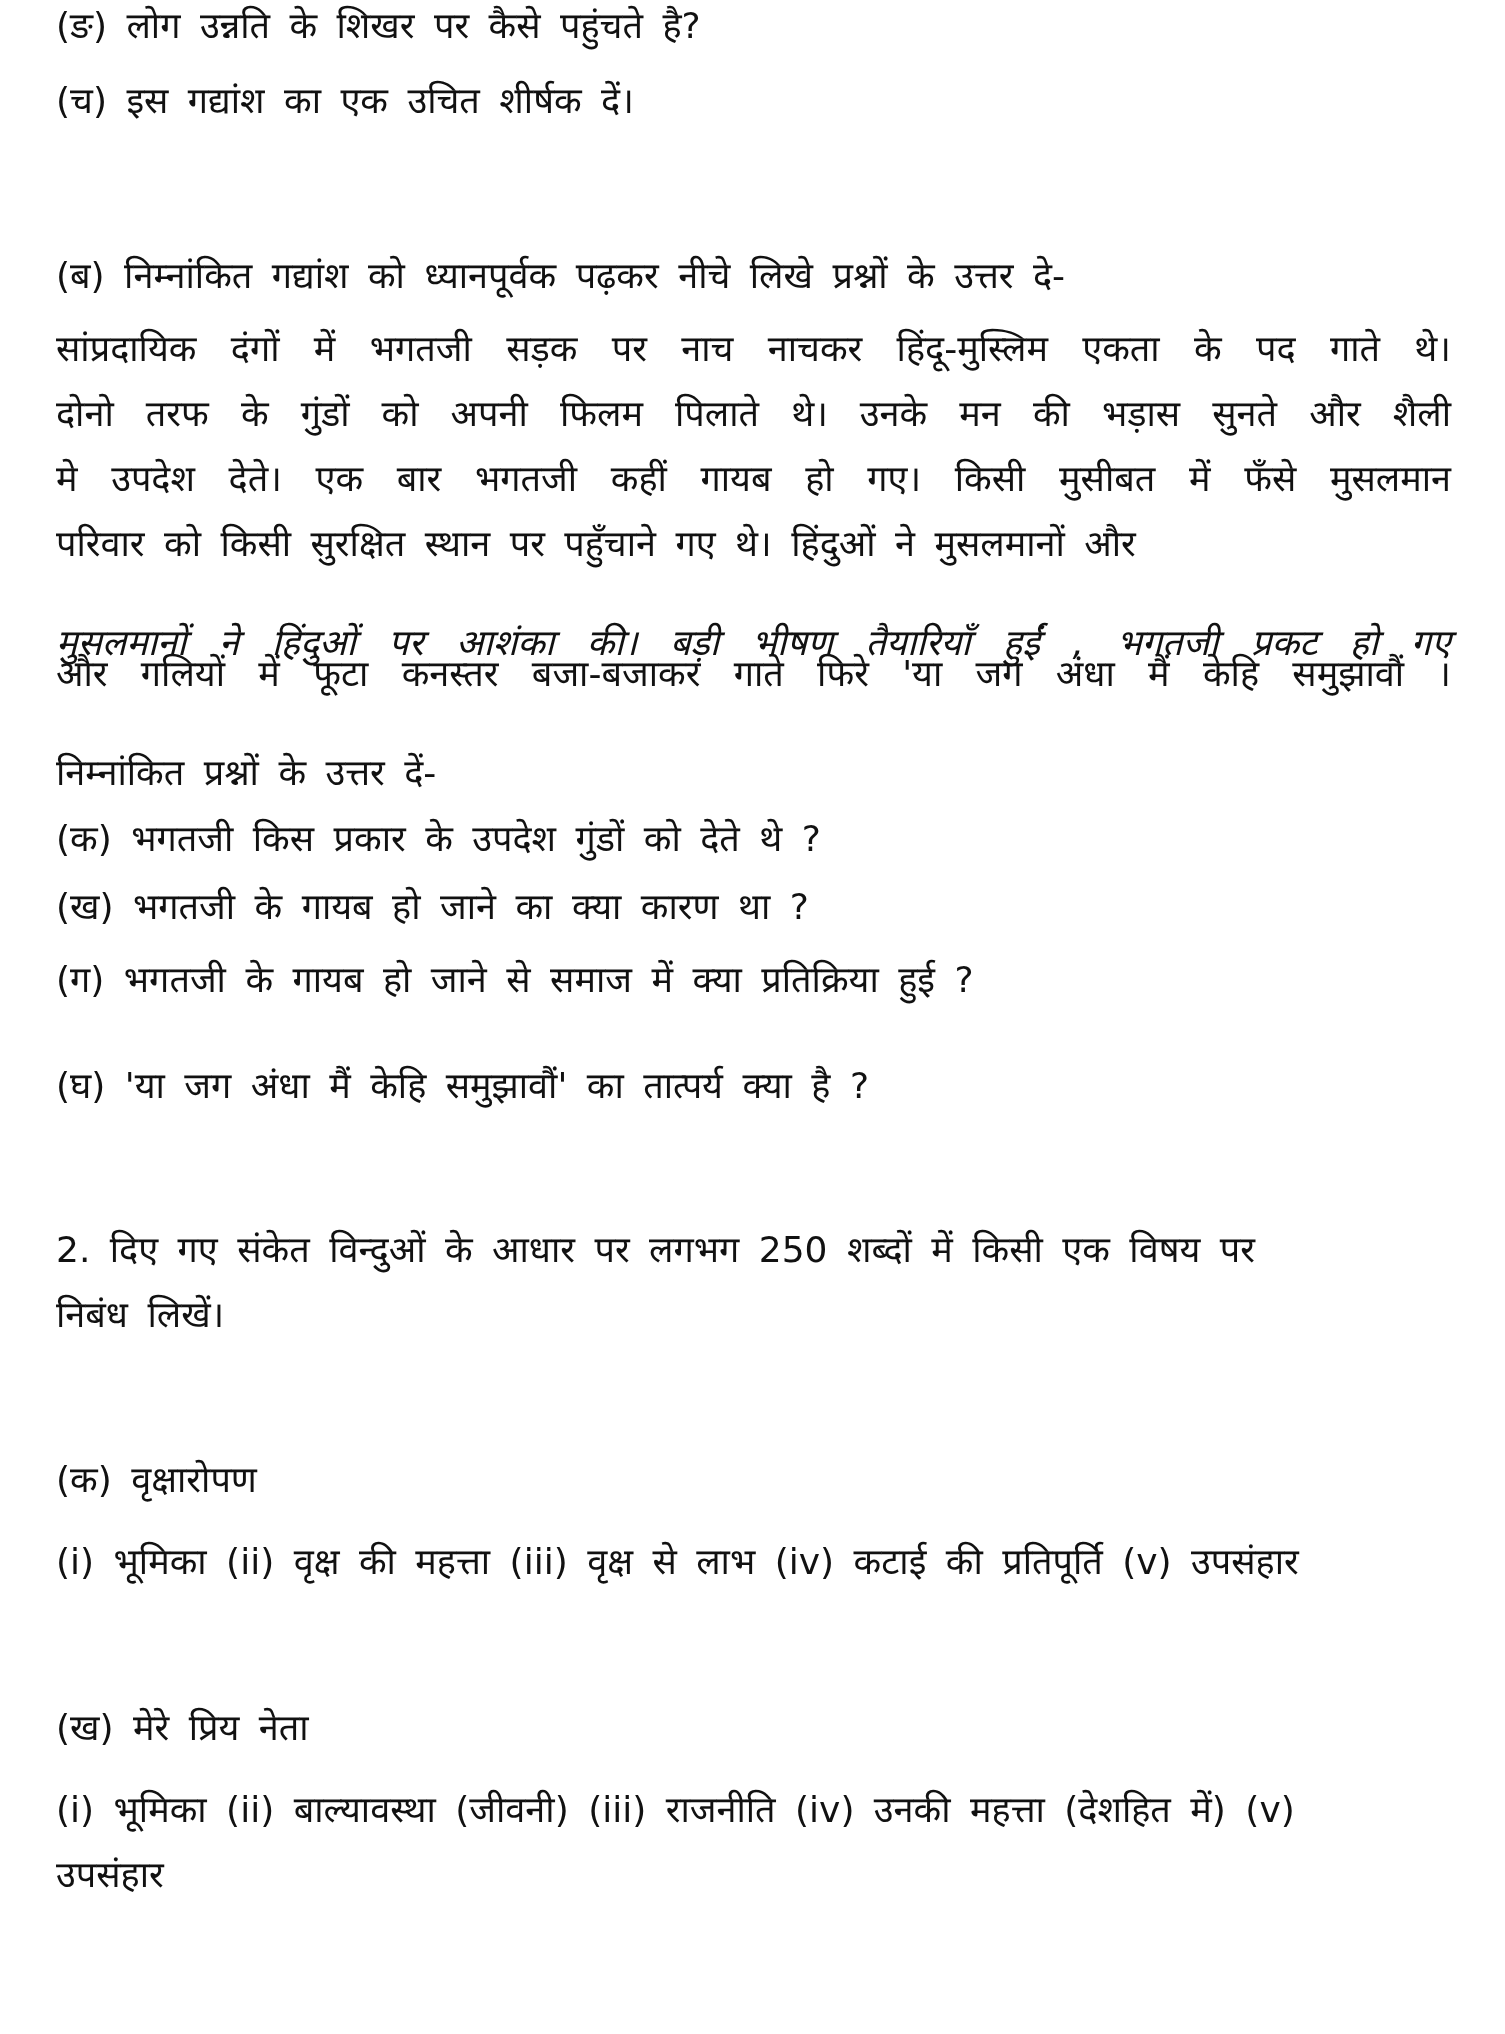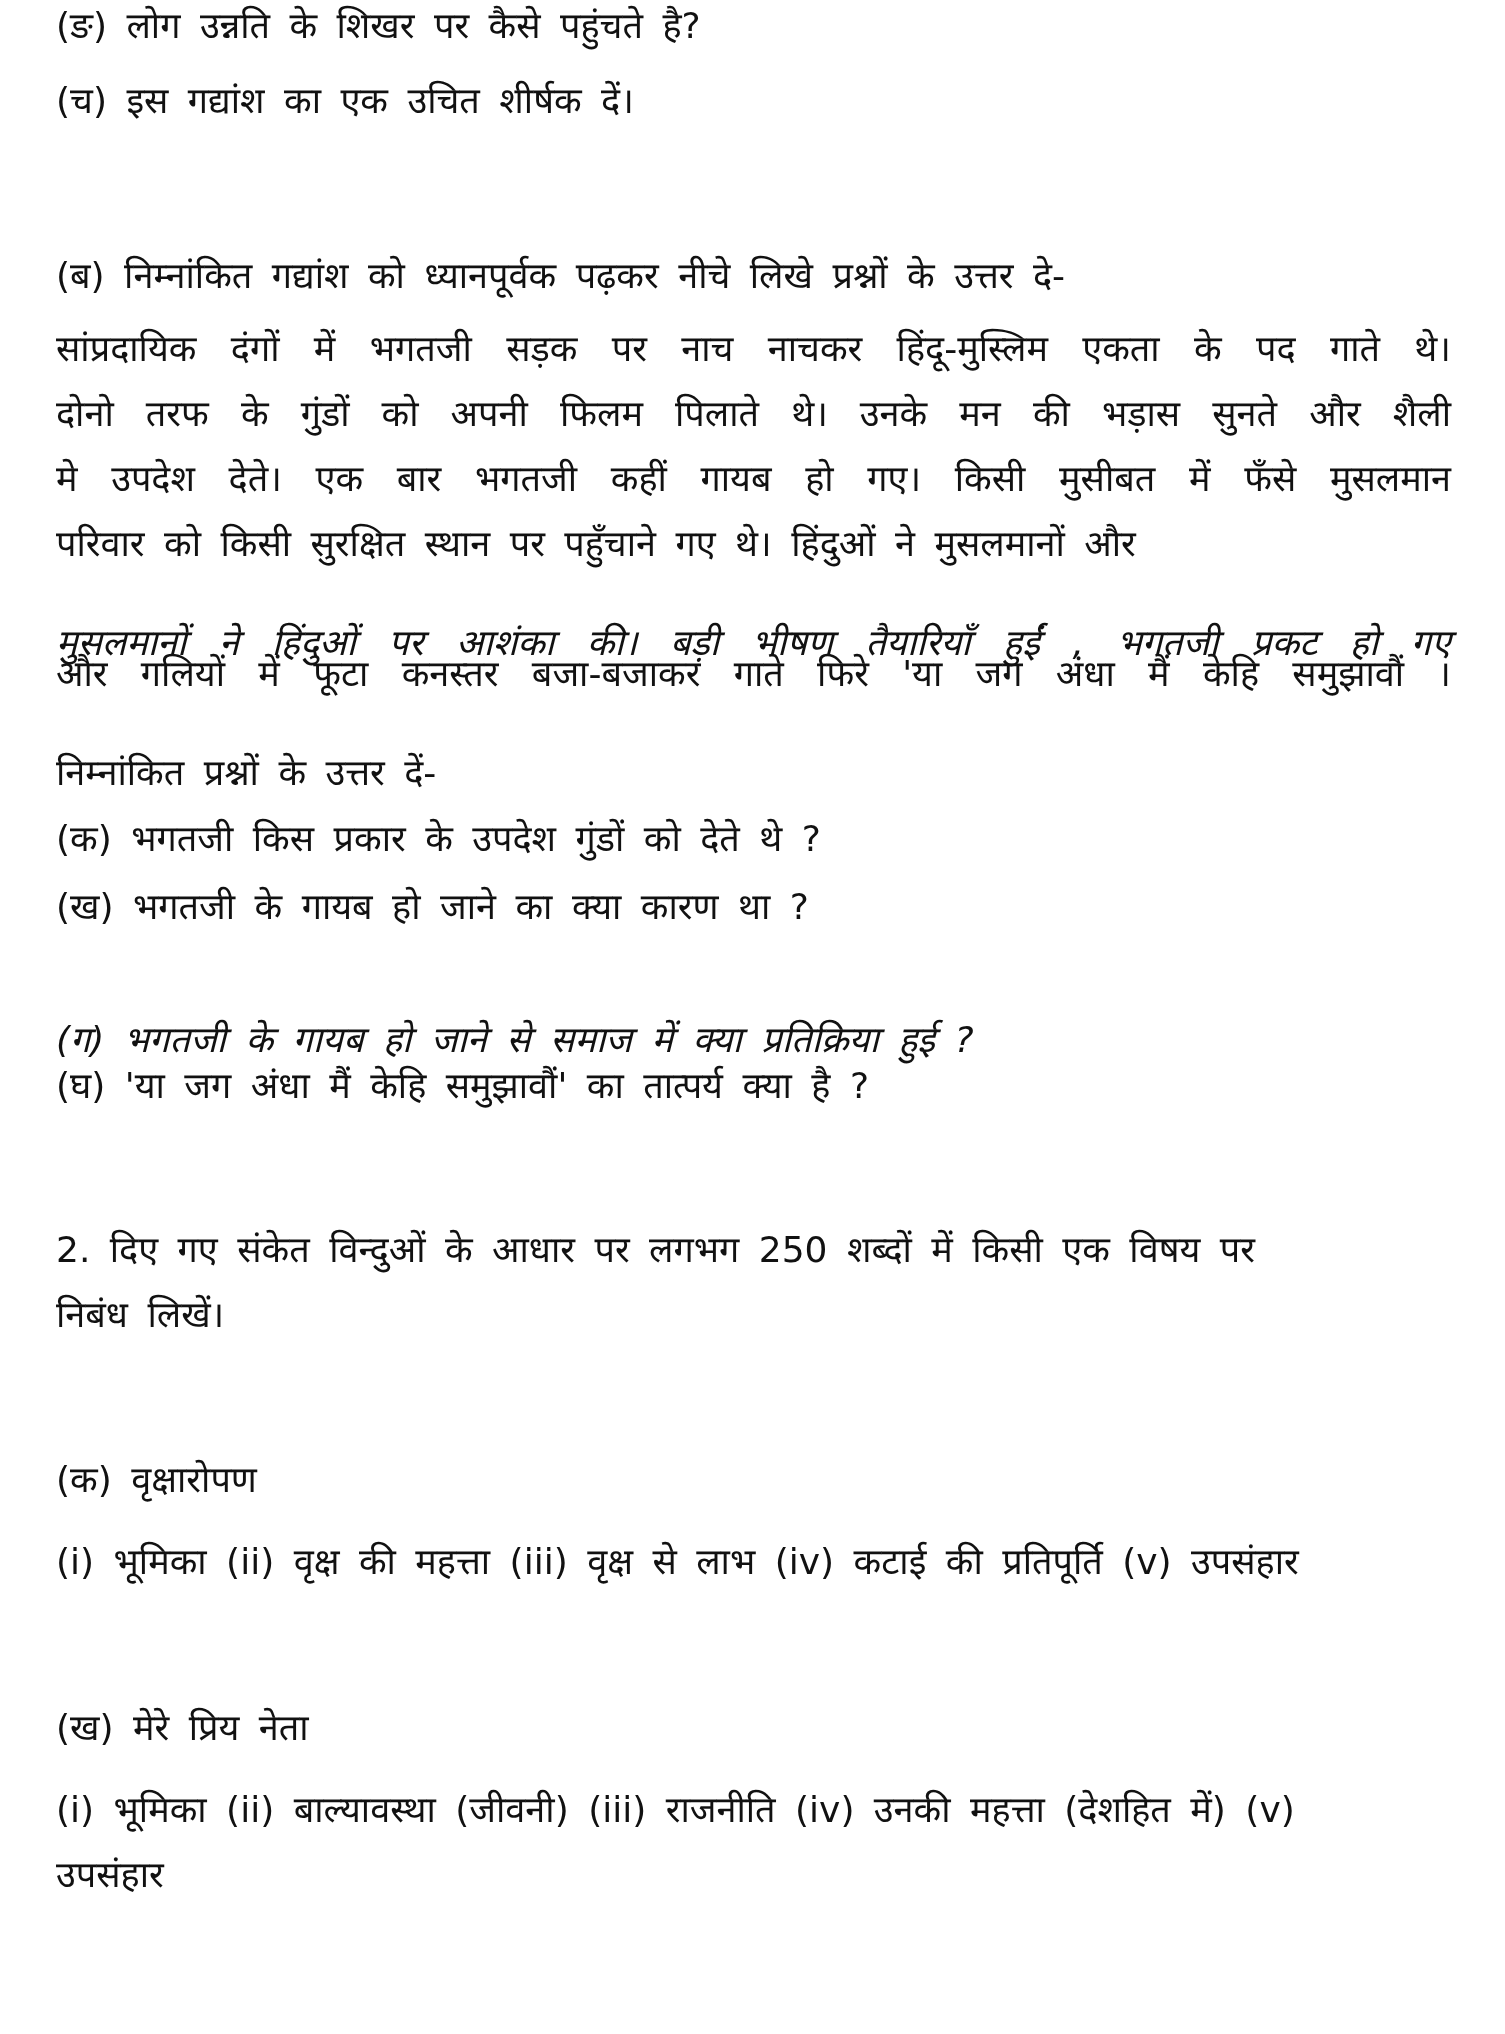--- a/index.html
+++ b/index.html
@@ -46,21 +46,21 @@
     <div class="line" style="top:520px;">परिवार को  किसी सुरक्षित स्थान पर पहुँचाने गए थे। हिंदुओं ने मुसलमानों और</div>
     <div class="line justified" style="top:619px;font-style:italic;">मुसलमानों ने हिंदुओं पर आशंका की। बड़ी भीषण तैयारियाँ हुईं , भगतजी प्रकट हो गए</div>
     <div class="line justified" style="top:650px;">और गलियों में फूटा कनस्तर बजा-बजाकर गाते फिरे 'या जग अंधा मैं केहि समुझावौं ।</div>
   </div>
 
   <div class="line" style="top:733px;margin-top:16px;">निम्नांकित प्रश्नों के उत्तर दें-</div>
 
   <div>
     <div class="line" style="top:815px;">(क) भगतजी किस प्रकार के उपदेश गुंडों को देते थे ?</div>
     <div class="line" style="top:883px;text-align:right;">(ख) भगतजी के गायब हो जाने का क्या कारण था ?</div>
-    <div class="line" style="top:1016px;font-style:italic;">(ग) भगतजी के गायब हो जाने से समाज में क्या प्रतिक्रिया हुई ?</div>
+    <div class="line" style="top:956px;">(ग) भगतजी के गायब हो जाने से समाज में क्या प्रतिक्रिया हुई ?</div>
     <div class="line" style="top:1062px;">(घ) 'या जग अंधा मैं केहि समुझावौं' का तात्पर्य क्या है ?</div>
   </div>
 
   <div class="line" style="top:1226px;">2. दिए गए संकेत विन्दुओं के आधार पर लगभग 250 शब्दों में किसी एक विषय पर</div>
   <div class="line" style="top:1291px;">निबंध लिखें।</div>
 
   <div class="line" style="top:1456px;text-align:center;">(क) वृक्षारोपण</div>
   <div class="line" style="top:1538px;">(i) भूमिका (ii) वृक्ष की महत्ता (iii) वृक्ष से लाभ (iv) कटाई की प्रतिपूर्ति (v) उपसंहार</div>
 
   <div class="line" style="top:1704px;">(ख) मेरे प्रिय नेता</div>

